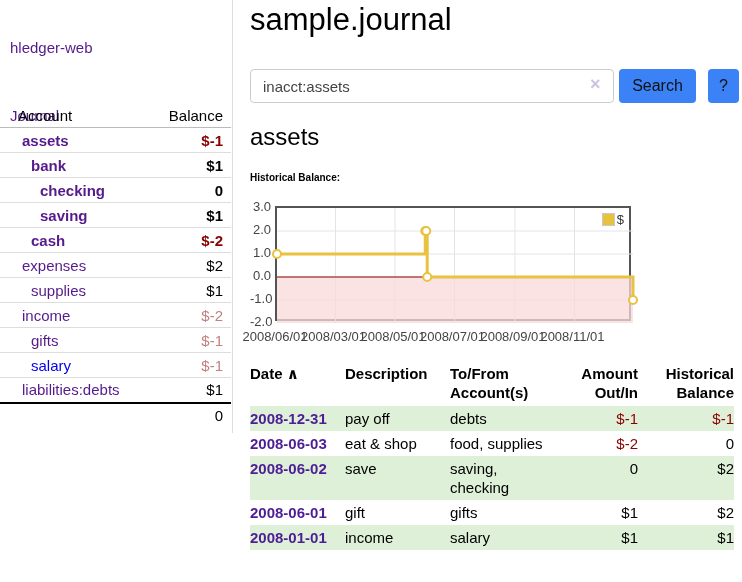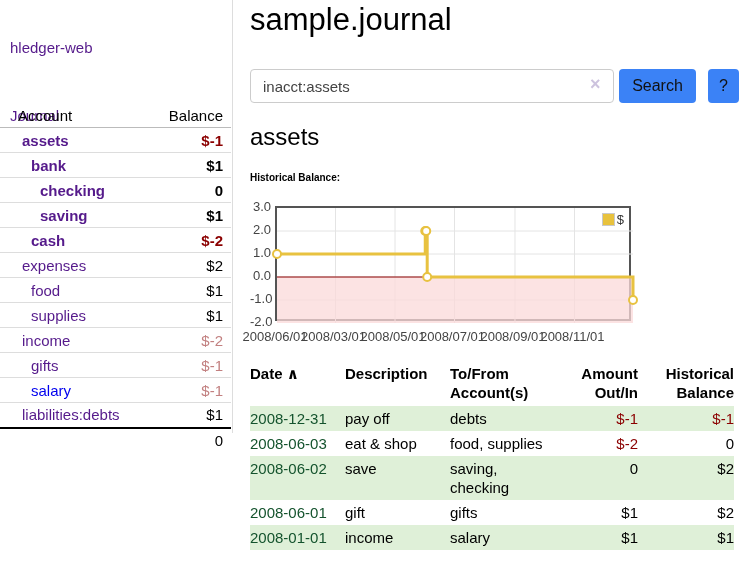--- a/index.html
+++ b/index.html
@@ -61,21 +61,21 @@
   .legend-label { font-size:13px; color:#333; margin-left:2px; }
 
   
   .reg-table { position:absolute; left:0; top:360px; width:484px;
     border-collapse:collapse; font-size:15px; table-layout:fixed; }
   .reg-table th { text-align:left; font-weight:bold; vertical-align:top;
     padding:4px 0 4px 0; line-height:19px; }
   .reg-table th.r, .reg-table td.r { text-align:right; }
   .reg-table td { padding:3px 0; line-height:19px; vertical-align:top; }
   .reg-table tr.shade td { background:#dff0d8; }
-  .date-link { color:#14532d; cursor:pointer; }
+  .date-link { color:#4c1d95; cursor:pointer;font-weight:bold; }
   .sort-arrow { font-weight:bold; font-size:15px; }
 </style>
 </head>
 <body>
 
 <div class="sidebar">
   <a class="brand">hledger-web</a>
   <a class="nav-journal">Journal</a>
 
   <table class="acct-table">
@@ -104,24 +104,20 @@
           <td class="ind3"><a class="acct-link b">saving</a></td>
           <td class="bal b">$1</td>
         </tr>
     <tr>
           <td class="ind2"><a class="acct-link b">cash</a></td>
           <td class="bal b neg-strong">$-2</td>
         </tr>
     <tr>
           <td class="ind1"><a class="acct-link">expenses</a></td>
           <td class="bal">$2</td>
-        </tr>
-    <tr>
-          <td class="ind2"><a class="acct-link">food</a></td>
-          <td class="bal">$1</td>
         </tr>
     <tr>
           <td class="ind2"><a class="acct-link">supplies</a></td>
           <td class="bal">$1</td>
         </tr>
     <tr>
           <td class="ind1"><a class="acct-link">income</a></td>
           <td class="bal neg-soft">$-2</td>
         </tr>
     <tr>

